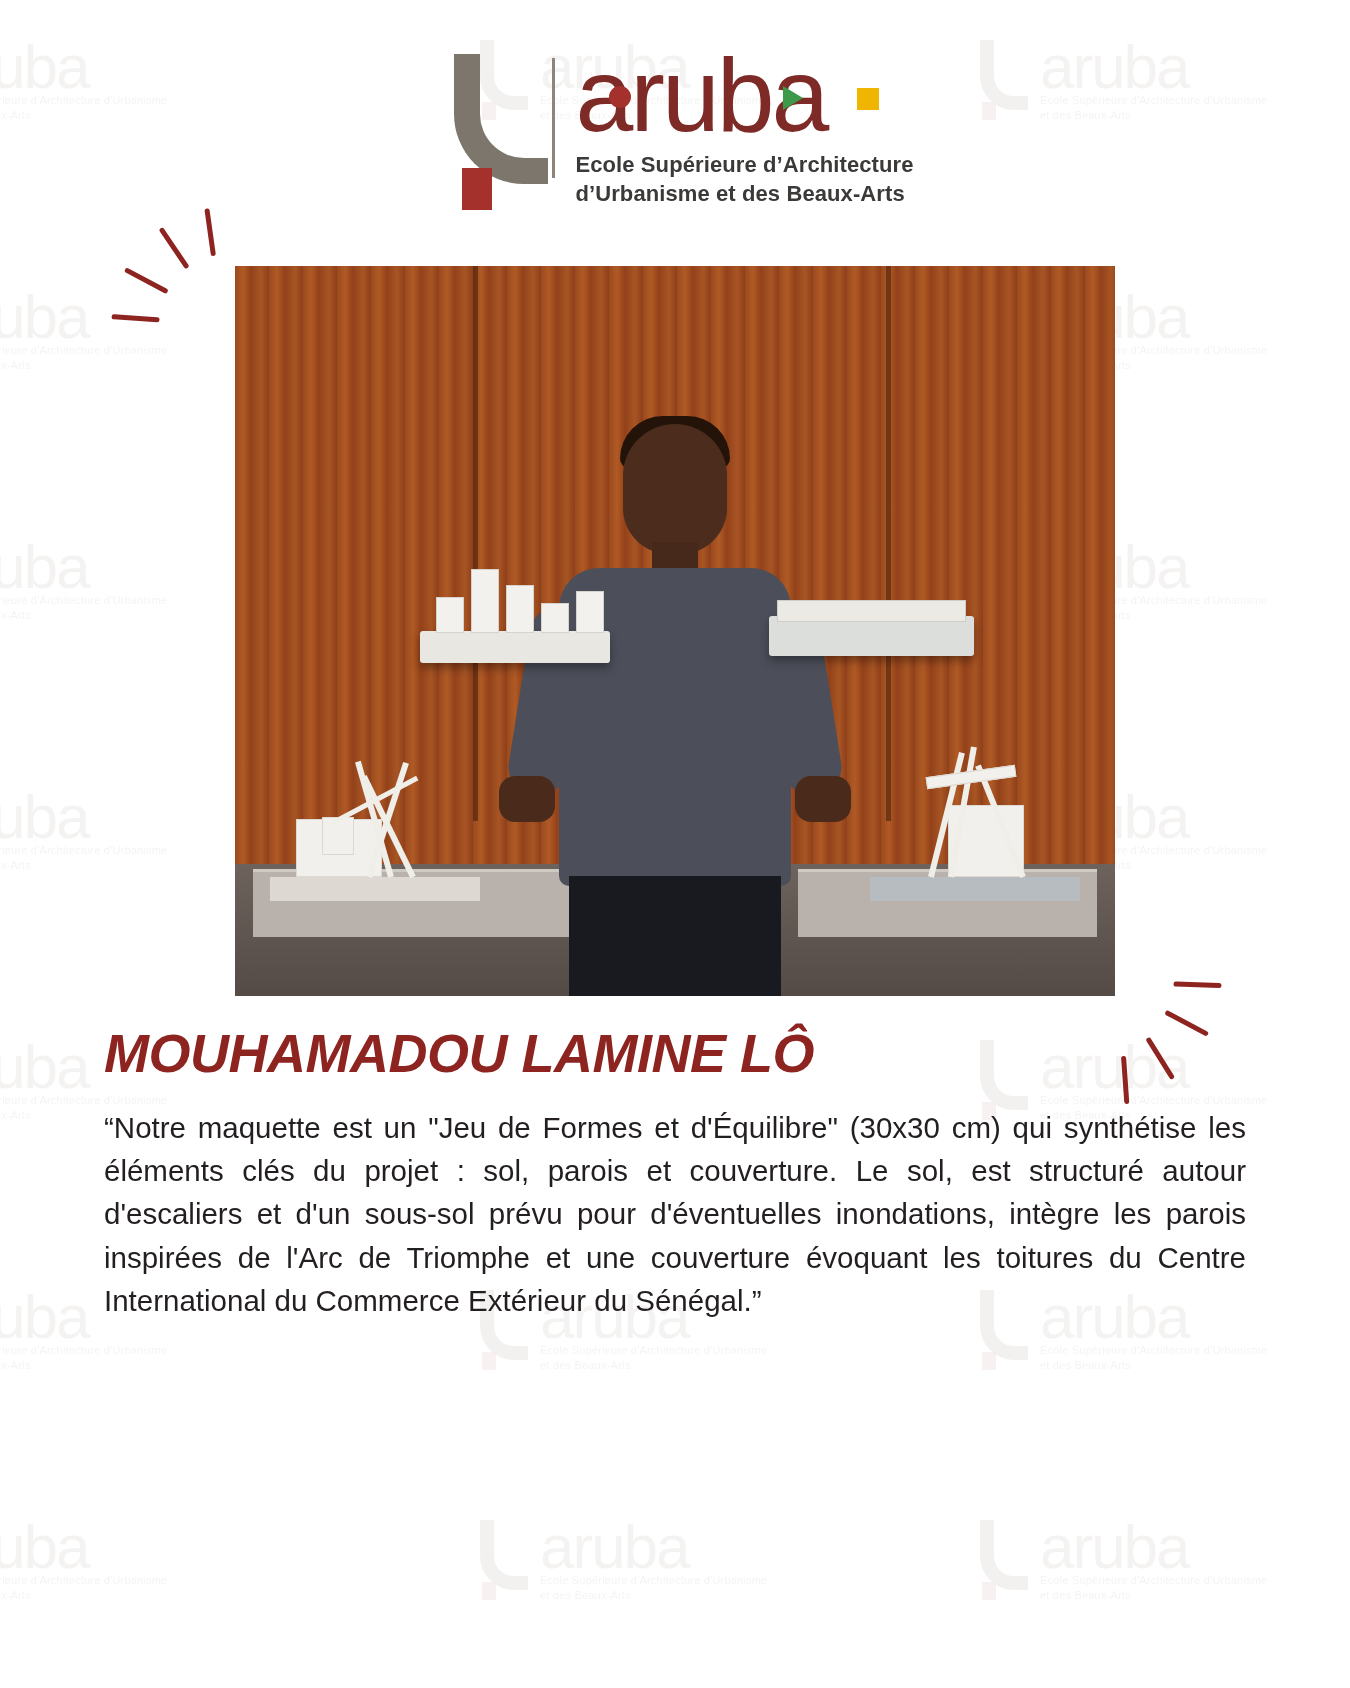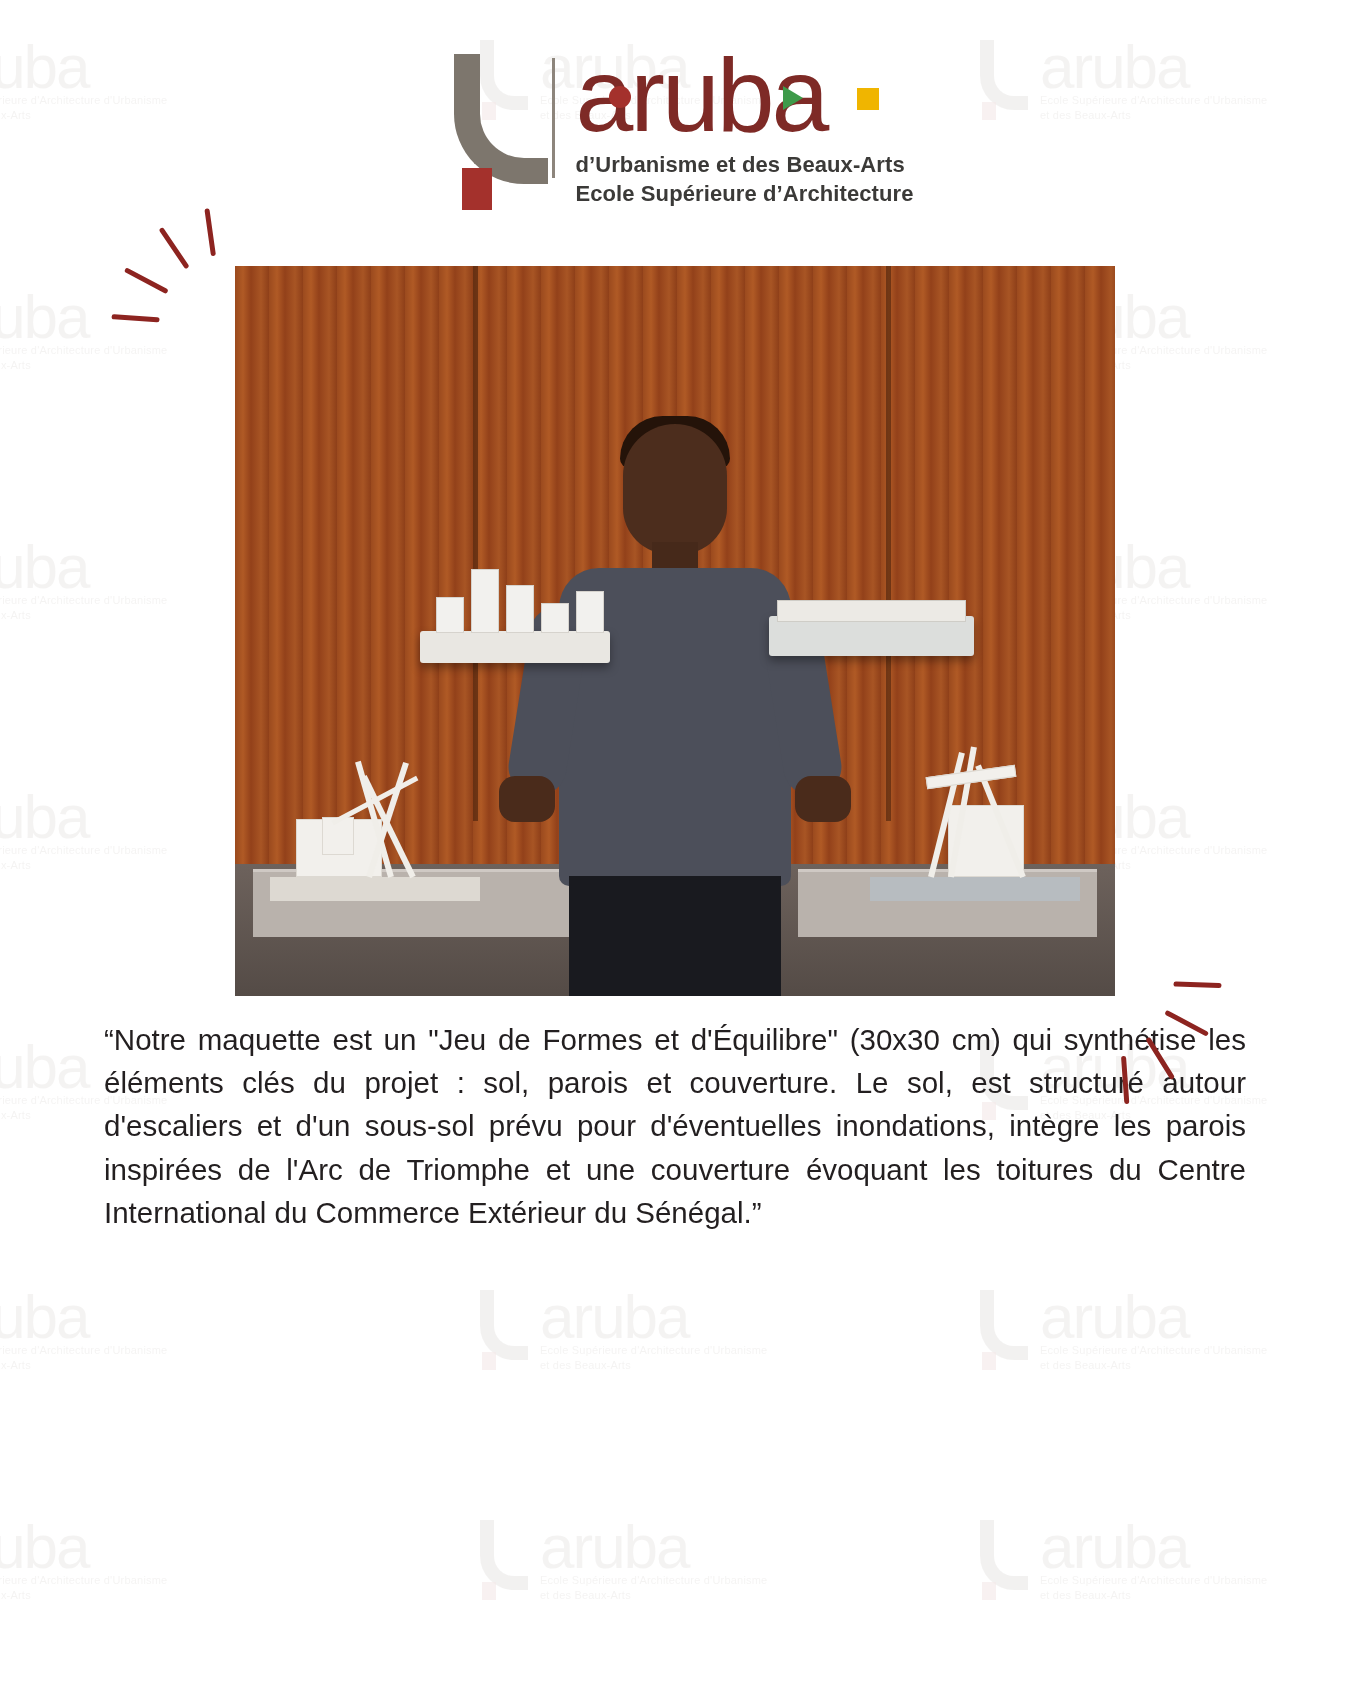--- a/index.html
+++ b/index.html
@@ -544,22 +544,22 @@
     </div>
     <div class="logo-divider"></div>
     <div class="logo-text">
       <div class="logo-word">
         <span>aruba</span>
         <span class="dot-a1"></span>
         <span class="dot-o"></span>
         <span class="dot-a2"></span>
       </div>
       <div class="logo-sub">
+        <div>Ecole Supérieure d’Architecture</div>
         <div>d’Urbanisme et des Beaux-Arts</div>
-        <div>Ecole Supérieure d’Architecture</div>
       </div>
     </div>
   </div>
 
   <div class="photo-wrap">
 
     <div class="spark spark-tl">
       <span style="left:54px; top:10px; transform:rotate(-8deg);"></span>
       <span style="left:28px; top:22px; transform:rotate(-34deg);"></span>
       <span style="left:8px;  top:46px; transform:rotate(-62deg);"></span>
@@ -621,16 +621,17 @@
     </div>
 
     <div class="spark spark-br">
       <span style="left:60px; bottom:10px; top:auto; transform:rotate(176deg);"></span>
       <span style="left:84px; bottom:28px; top:auto; transform:rotate(148deg);"></span>
       <span style="left:102px; bottom:54px; top:auto; transform:rotate(118deg);"></span>
       <span style="left:110px; bottom:82px; top:auto; transform:rotate(92deg);"></span>
     </div>
   </div>
 
+  <h1 class="name">MOUHAMADOU LAMINE LÔ</h1>
 
   <p class="quote">“Notre maquette est un "Jeu de Formes et d'Équilibre" (30x30 cm) qui synthétise les éléments clés du projet : sol, parois et couverture. Le sol, est structuré autour d'escaliers et d'un sous-sol prévu pour d'éventuelles inondations, intègre les parois inspirées de l'Arc de Triomphe et une couverture évoquant les toitures du Centre International du Commerce Extérieur du Sénégal.”</p>
 
 </div>
 
 </body></html>

